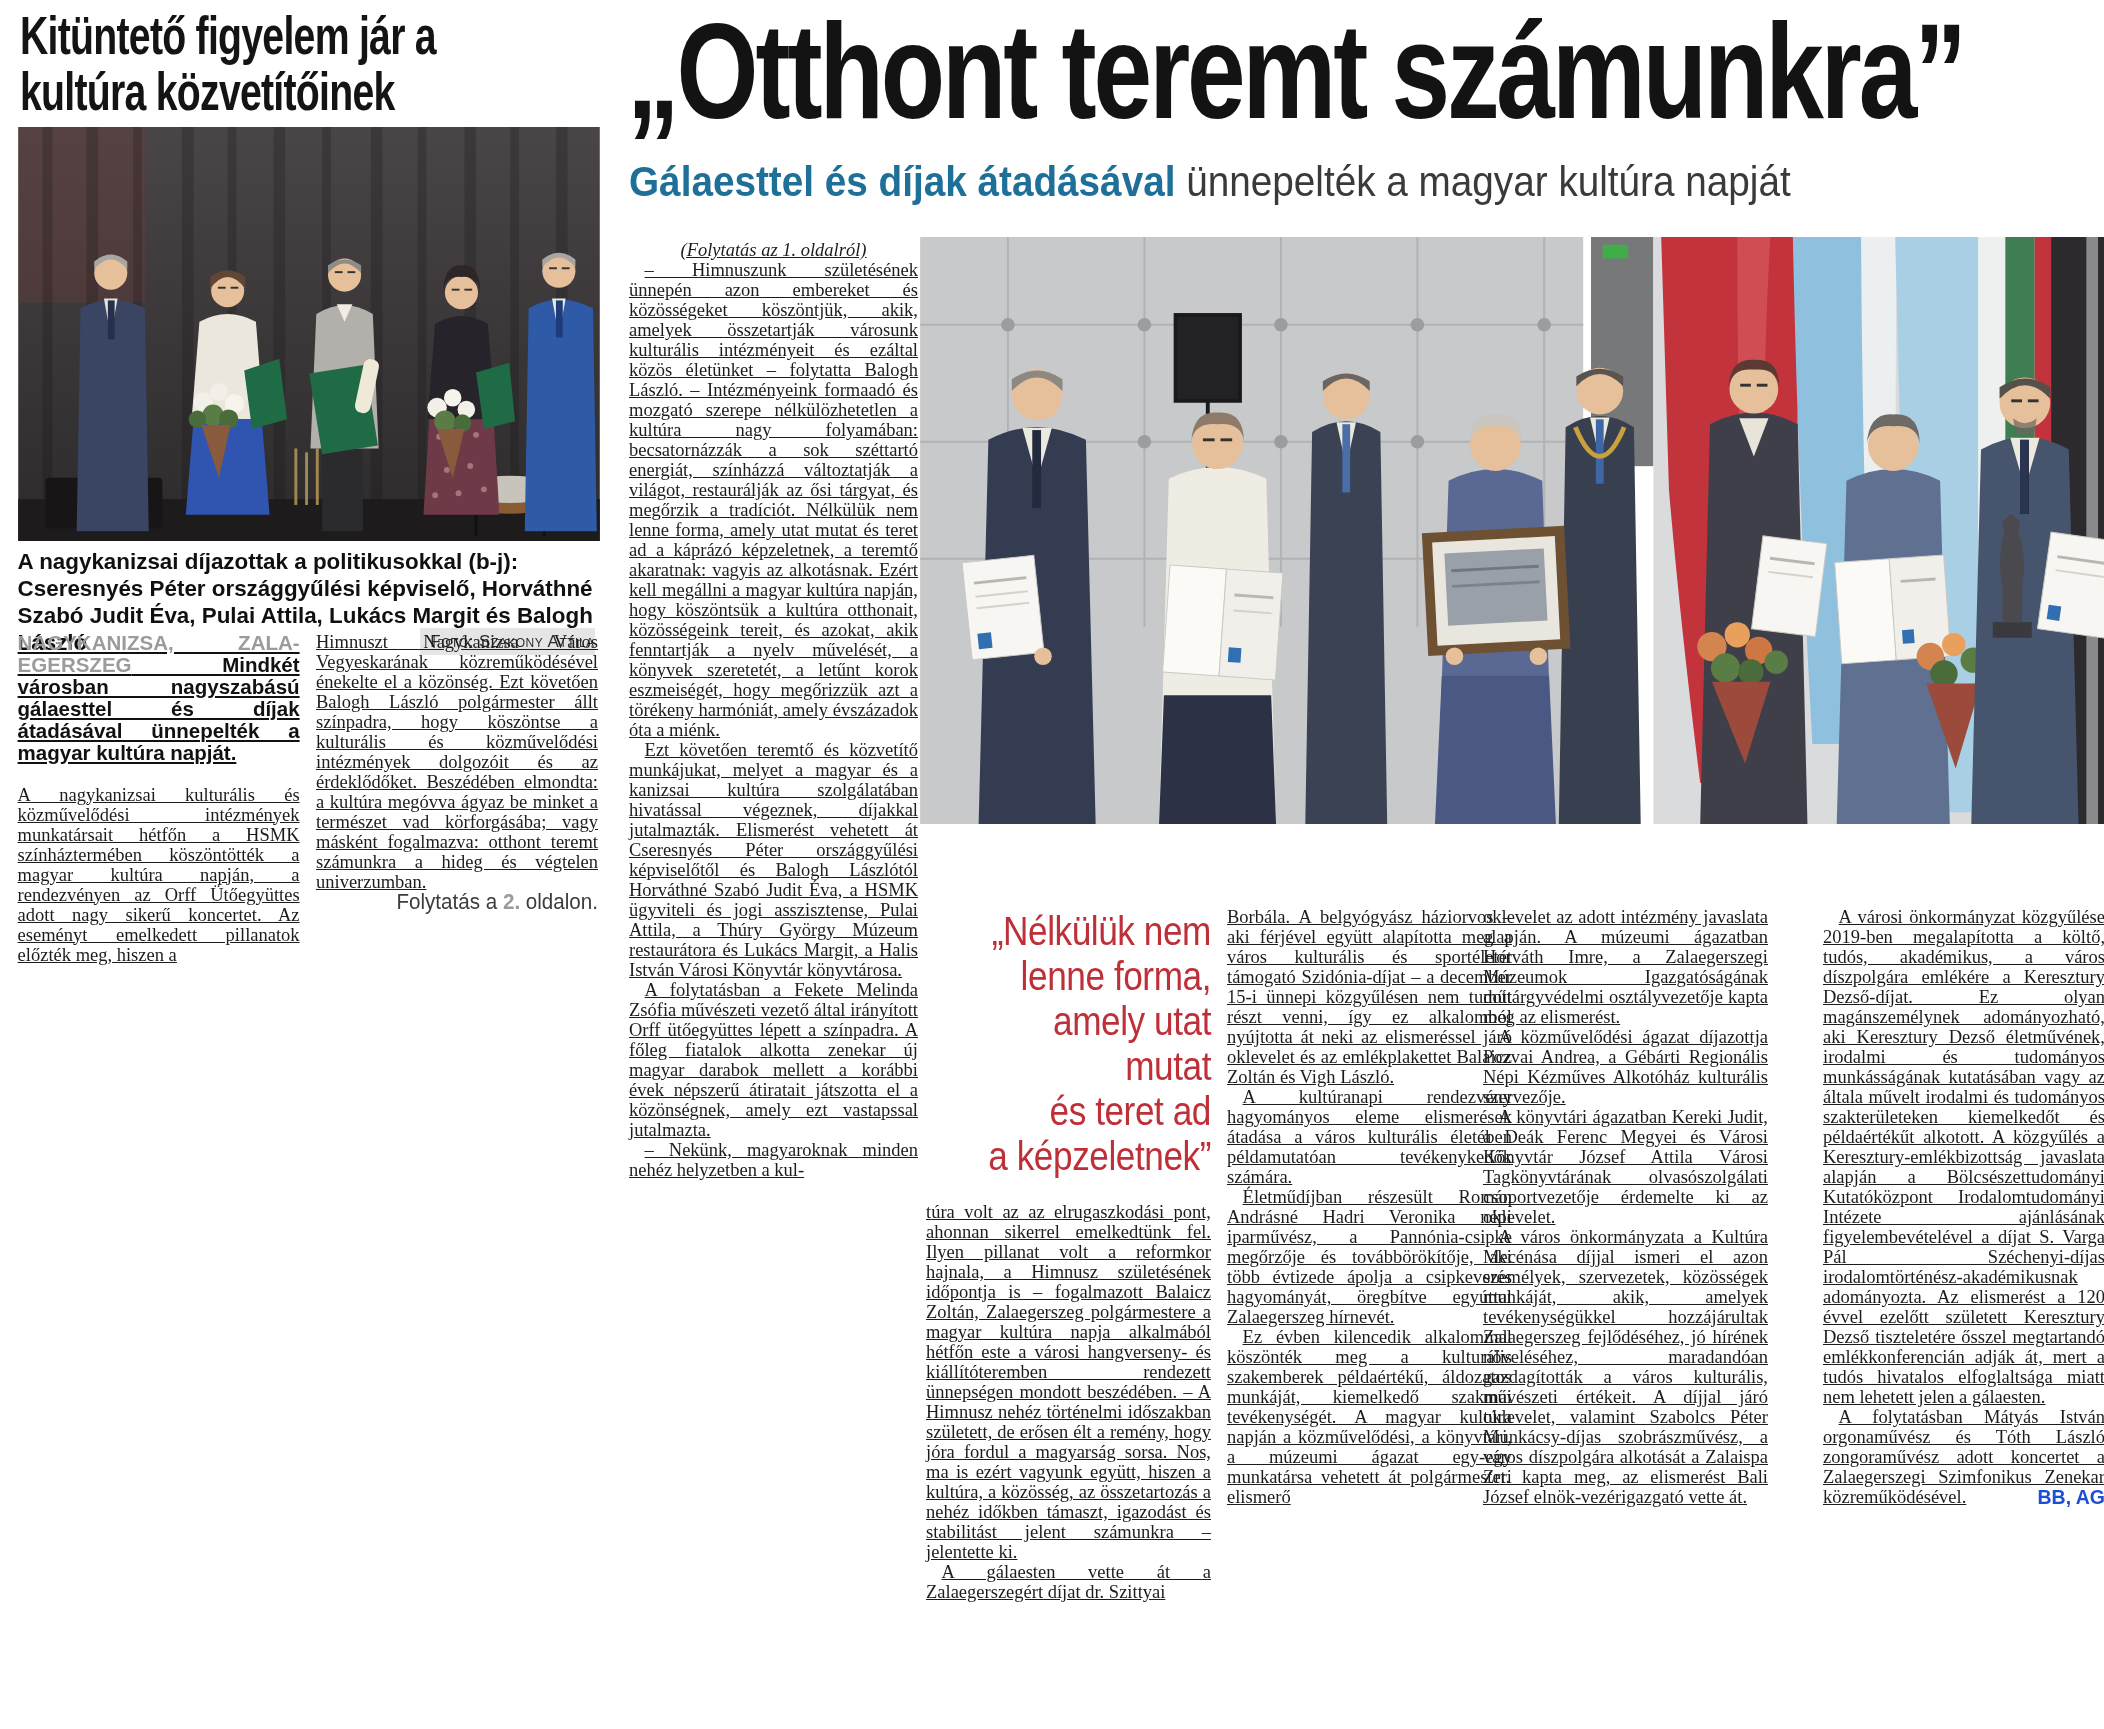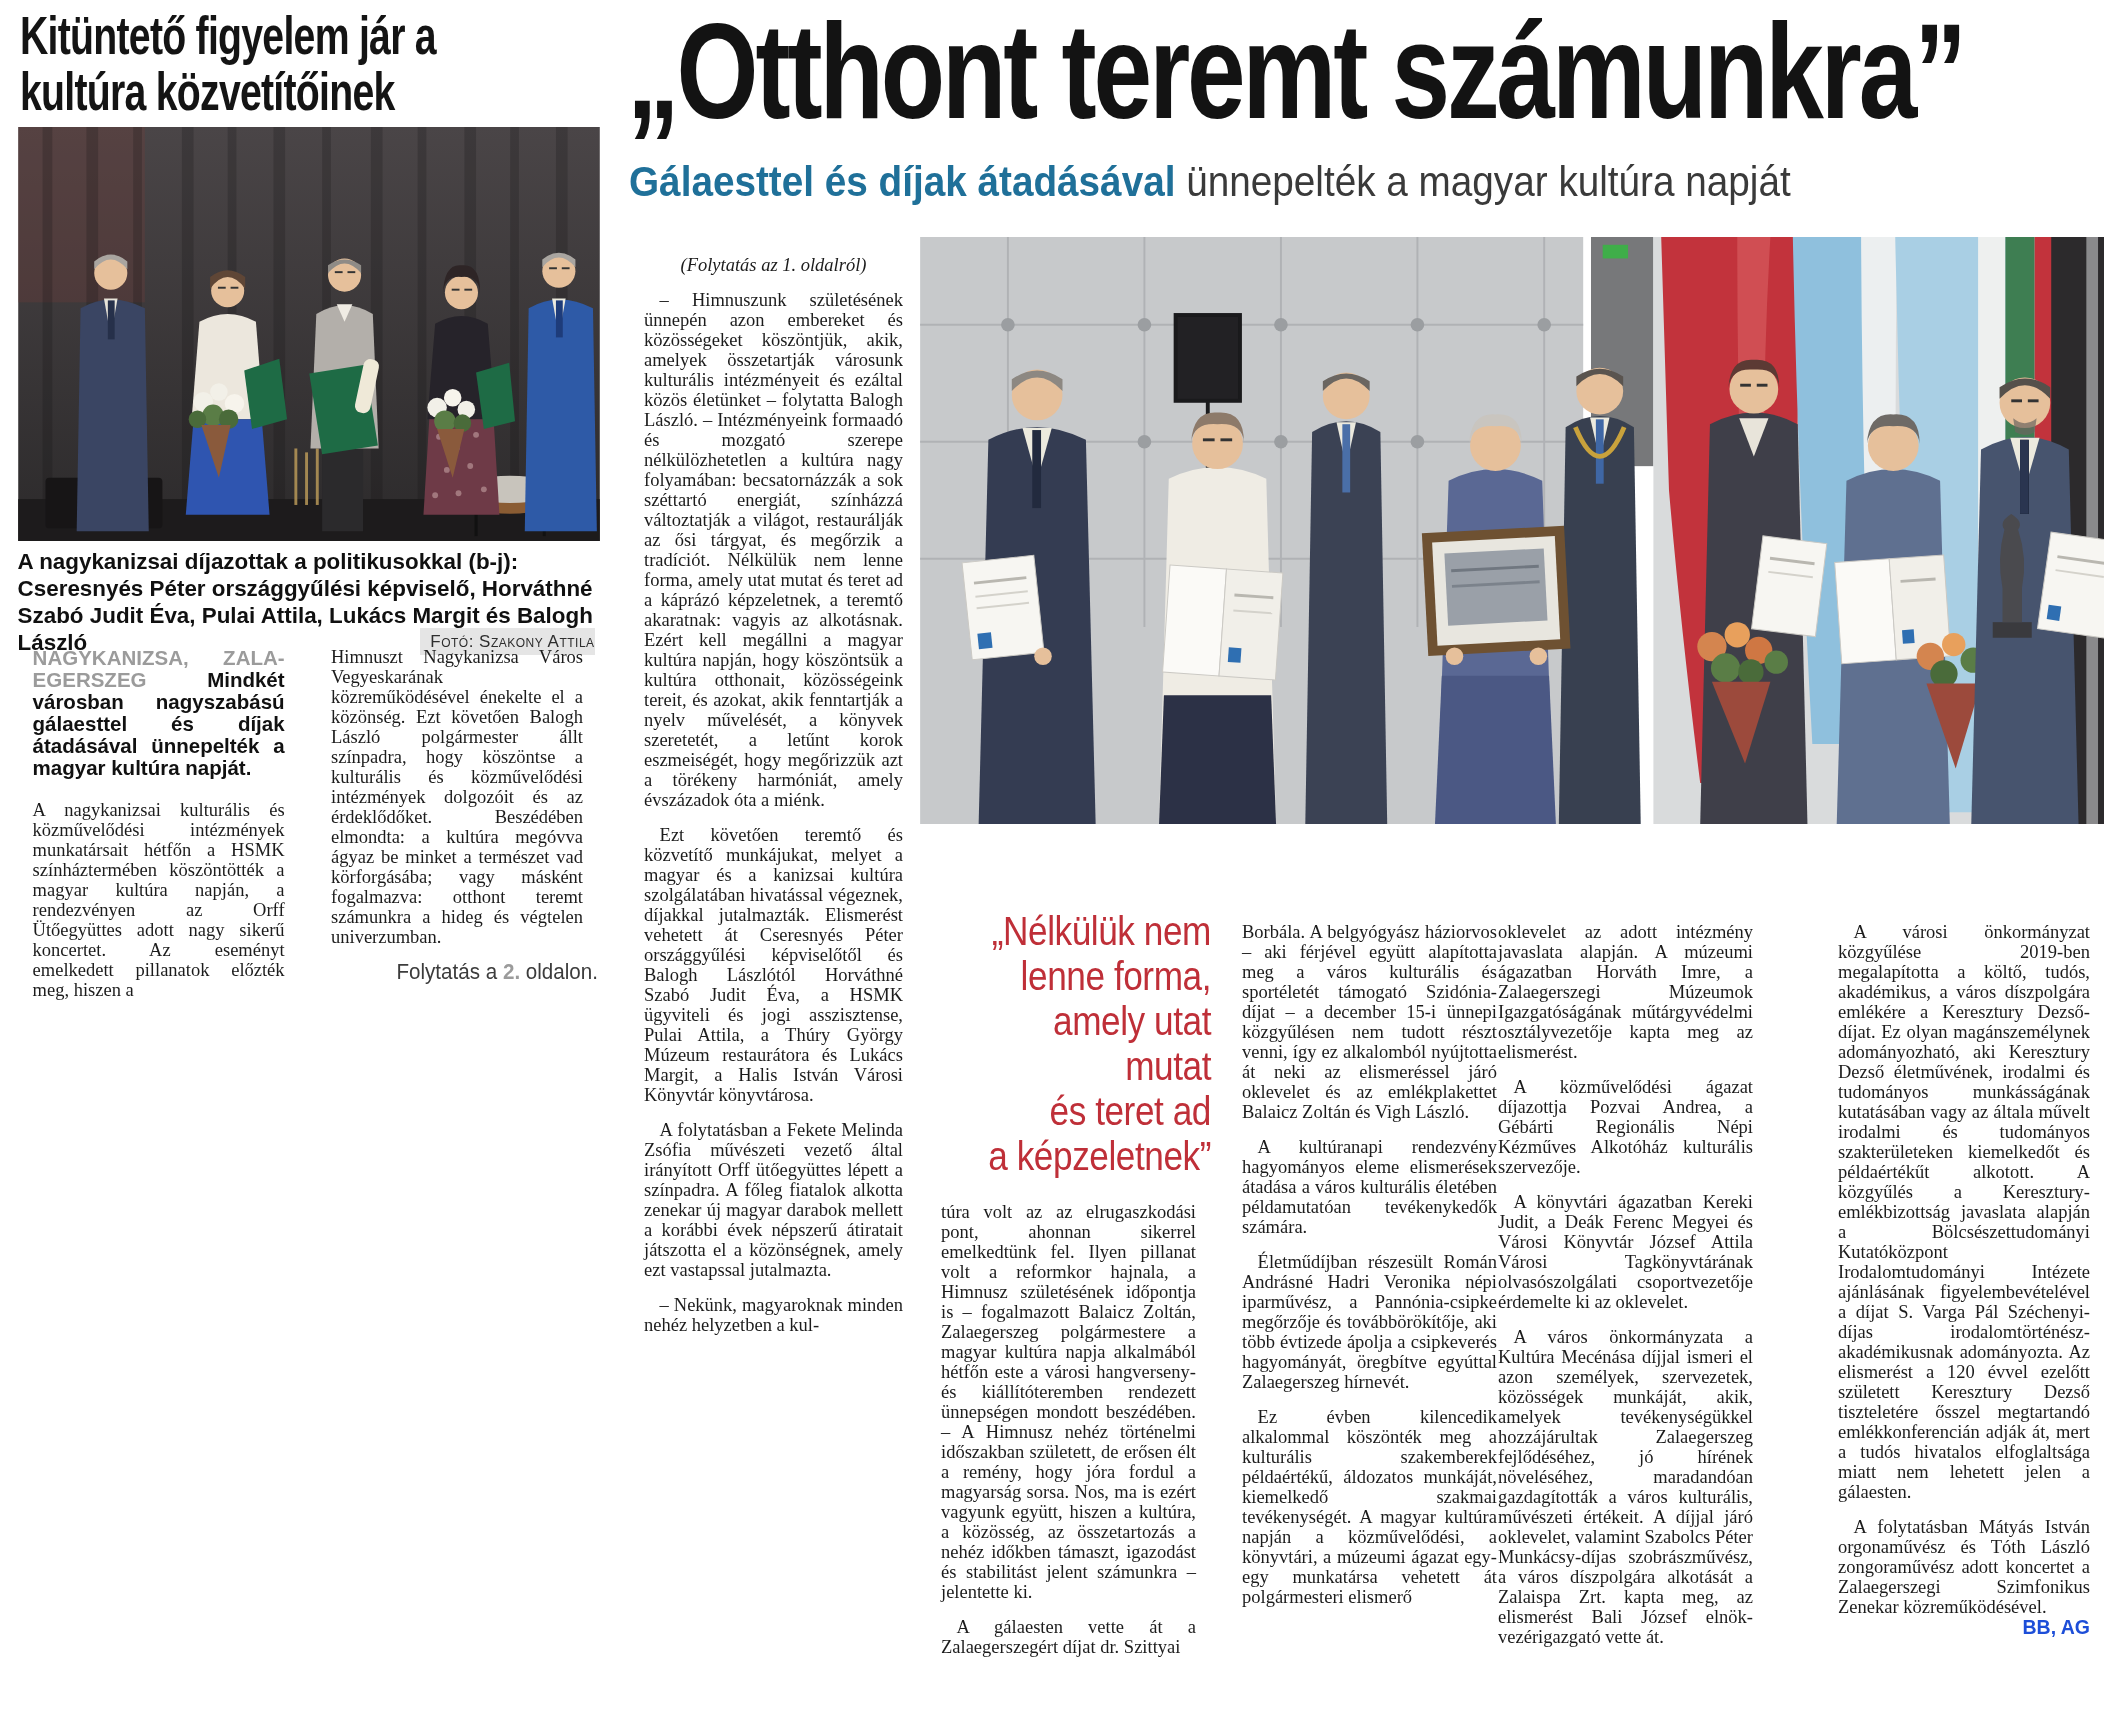--- a/index.html
+++ b/index.html
@@ -21,21 +21,21 @@
   .rphoto{position:absolute;left:920px;top:237px;width:1185px;height:587px;}
   .lphoto svg,.rphoto svg{display:block;width:100%;height:100%;}
   
   .caption{position:relative;font-family:"Liberation Sans",sans-serif;font-weight:700;color:#101010;}
   .lcap{position:absolute;left:17.6px;top:548px;width:582px;font-size:22.4px;line-height:27px;}
   .rcap{position:absolute;left:920px;top:831px;width:1185px;font-size:20.5px;line-height:26px;}
   .credit{position:absolute;right:5px;bottom:1px;font-weight:400;font-variant:small-caps;
           color:#2e2e2e;font-size:17px;letter-spacing:0.5px;background:#e5e5e5;padding-left:9.8px;}
   
   .col{position:absolute;text-align:justify;font-size:18.5px;line-height:20px;}
-  .col p{margin:15px;text-indent:15.6px;}
+  .col p{margin:0;text-indent:15.6px;text-decoration:underline;}
   .col p.cont{text-indent:0;}
   .lcolA{left:17.6px;top:632px;width:282px;}
   .lcolB{left:316px;top:632px;width:282px;}
   .rcol1{left:629px;top:240px;width:289px;}
   .rcol2{left:926px;top:907px;width:285px;}
   .rcol3{left:1227px;top:907px;width:285px;}
   .rcol4{left:1483px;top:907px;width:285px;}
   .rcol5{left:1823px;top:907px;width:282px;}
   .lead{font-family:"Liberation Sans",sans-serif;font-weight:700;font-size:20.5px;line-height:22px;
         color:#111;text-indent:0 !important;margin-bottom:20.5px !important;}

